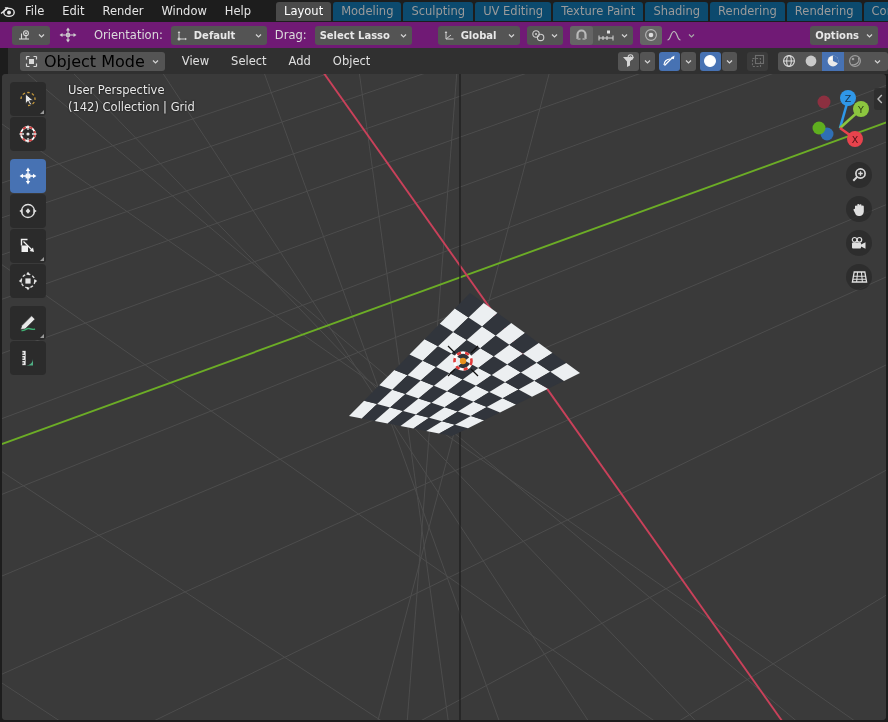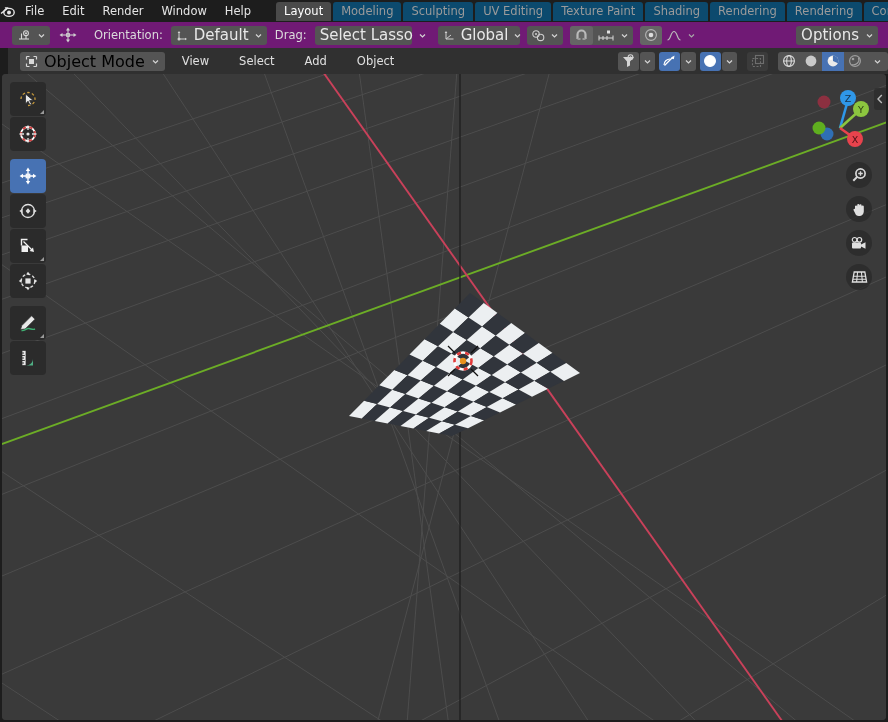--- a/index.html
+++ b/index.html
@@ -37,21 +37,21 @@
   
   .toolrow {
     position: absolute; left: 0; top: 22px; width: 888px; height: 26px;
     background: #701a75;
     display: flex; align-items: center; padding: 0 4px;
   }
   .trow-right { margin-left: auto; display: flex; align-items: flex-end; }
   .lbl { font-size: 11.5px; color: #dcdcdc; padding: 0 8px; white-space: nowrap; }
   .dd { display: flex; align-items: center; height: 19px; background: #545454;
         border-radius: 3px; padding: 0 4px 0 5px; gap: 5px; }
-  .dd .txt { font-size: 15px; color: #e8e8e8; white-space: nowrap; }
+  .dd .txt { font-size: 10px; color: #e8e8e8; white-space: nowrap; font-weight: bold; }
   .chev { width: 9px; height: 9px; flex: none; }
   .grp { display: flex; align-items: center; background: #545454; border-radius: 3px; height: 19px; }
   .grp > .seg { display: flex; align-items: center; justify-content: center;
                 height: 19px; padding: 0 4px; }
   .seg.on { background: #656565; border-radius: 3px; }
   .ic { display: inline-flex; align-items: center; justify-content: center; }
 
   
   .vheader {
     position: absolute; left: 8px; top: 48px; width: 888px; height: 26px;
@@ -315,21 +315,21 @@
                    M1.5 1.5 v3 M1.5 8.5 v3 M11.5 1.5 v3 M11.5 8.5 v3" stroke="#d8d8d8" stroke-width="1.2" fill="none"></path>
           <rect x="4" y="4" width="5" height="5" fill="#d8d8d8"></rect>
         </svg>
       </span>
       <span class="txt">Object Mode</span>
       <svg class="chev" viewBox="0 0 9 9">
         <path d="M2 3.5 L4.5 6 L7 3.5" stroke="#d4d4d4" stroke-width="1.2" fill="none"></path>
       </svg>
     </div>
 
-    <div style="display:flex;align-items:center;gap:16px;margin-left:10px">
+    <div style="display:flex;align-items:center;gap:8px;margin-left:10px">
       <div class="vmenu">View</div>
       <div class="vmenu">Select</div>
       <div class="vmenu">Add</div>
       <div class="vmenu">Object</div>
     </div>
 
     <div class="trow-right" style="gap:4px">
       <div class="pill">
         <div class="tgl">
           <svg width="15" height="14" viewBox="0 0 15 14">
@@ -545,20 +545,24 @@
         <circle cx="0" cy="0" r="3.2" fill="#e8921e"></circle>
         <g stroke="#111111" stroke-width="1.3">
           <path d="M-15 -15 L-8 -8"></path>
             <path d="M15 -15 L8 -8"></path>
           <path d="M-15 15 L-8 8"></path>
             <path d="M15 15 L8 8"></path>
         </g>
       </g>
     </svg>
 
+    <div class="vp-text">
+      <div>User Perspective</div>
+      <div>(142) Collection | Grid</div>
+    </div>
 
     <div class="toolcol">
       <div class="tool">
         <svg width="22" height="22" viewBox="0 0 22 22">
           <path d="M4 11 a7 6.5 0 0 1 7 -6.5 a7 6.5 0 0 1 7 6.5 a7 6.5 0 0 1 -7 6.5" fill="none" stroke="#c79a3c" stroke-width="1.3" stroke-dasharray="2.6 2.2"></path>
           <path d="M8.5 6 L8.5 16 L11 13.2 L13 17 L14.6 16.2 L12.6 12.6 L16.2 12.4 Z" fill="#e8e8e8" stroke="#2b2b2b" stroke-width=".8"></path>
         </svg>
         <div class="corner"></div>
       </div>
       <div class="tool">

